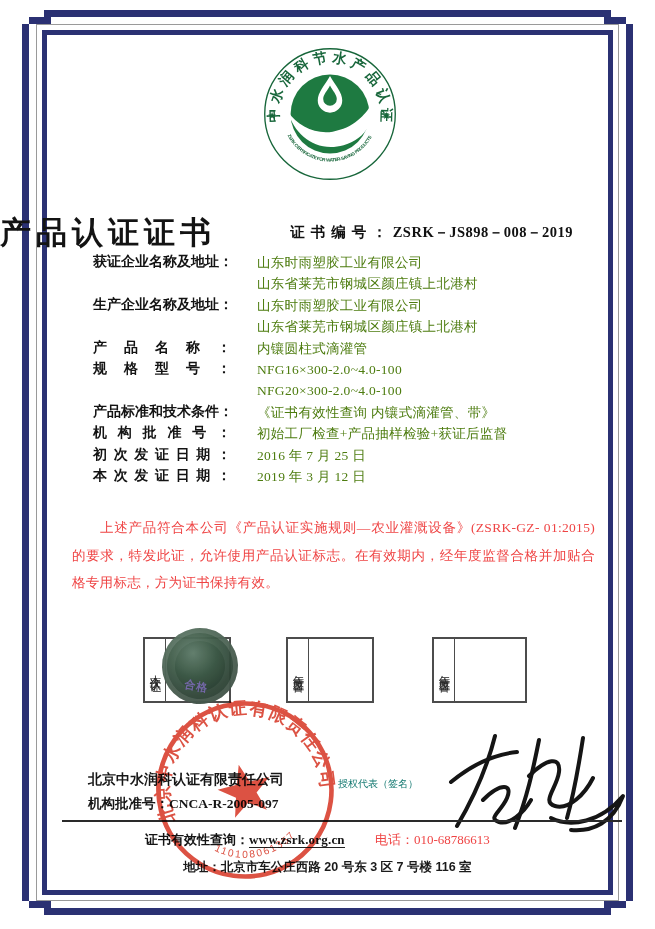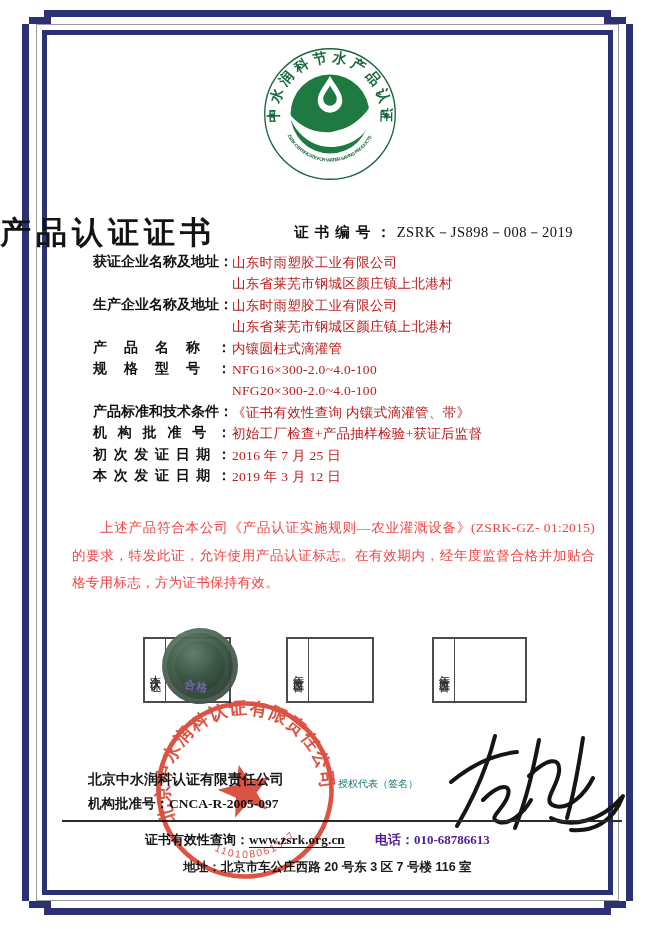--- a/index.html
+++ b/index.html
@@ -28,30 +28,30 @@
   .logo { position:absolute; left:262px; top:46px; width:136px; height:136px; }
 
   
   .title {
     position:absolute; left:0; right:0; top:174px; 
     font-family:"Liberation Sans","DejaVu Sans",sans-serif;
     font-size:31px; font-weight:bold; color:#131313; letter-spacing:5px;margin-top:38px;
   }
   .certno { position:absolute; top:223px; right:82px; font-size:14.5px; color:#111; white-space:nowrap; }
   .certno .lbl { font-weight:bold; letter-spacing:6px; }
-  .certno .val { font-weight:normal; letter-spacing:.5px; }
+  .certno .val { font-weight:bold; letter-spacing:.5px; }
 
   
   .fields { position:absolute; left:93px; top:252px; width:520px; }
   .frow { line-height:20.4px; white-space:nowrap; }
   .frow .lab {
     display:inline-block; width:138px; font-size:14px; font-weight:bold; color:#131313;
     text-align:justify; text-align-last:justify; vertical-align:top;
   }
-  .frow .val { display:inline-block; margin-left:1px; font-size:13.5px; color:#b91c1c; letter-spacing:.3px; }
+  .frow .val { display:inline-block; margin-left:26px; font-size:13.5px; color:#4d7c0f; letter-spacing:.3px; }
 
   
   .statement {
     position:absolute; left:72px; right:60px; top:514px;
     font-size:13.5px; line-height:27.5px; color:#ef4444;
     text-align:justify; text-indent:28px; letter-spacing:.3px;
   }
 
   
   .cert-box { position:absolute; top:637px; height:66px; border:2px solid #4c4c4c; display:flex; background:#fff; }
@@ -72,21 +72,21 @@
   }
 
   
   .issuer-company { position:absolute; left:88px; top:771px; font-size:14px; font-weight:600; color:#161616; }
   .issuer-approval { position:absolute; left:88px; top:795px; font-size:13.5px; font-weight:600; color:#161616; }
   .sign-label { position:absolute; left:338px; top:777px; font-size:10px; color:#0f766e; }
   .signature { position:absolute; left:443px; top:730px; width:186px; height:104px; }
   .rule { position:absolute; left:62px; right:33px; top:820px; height:2px; background:#2a2a2a; }
   .query { position:absolute; left:145px; top:831px; font-size:13px; font-weight:600; color:#141414; white-space:nowrap; }
   .query .web { border-bottom:1.5px solid #222; font-weight:bold; letter-spacing:.2px; }
-  .phone { position:absolute; left:375px; top:831px; font-size:13px; font-weight:bold; color:#4c1d95; white-space:nowrap; }
+  .phone { position:absolute; left:375px; top:831px; font-size:13px; font-weight:normal; color:#ef4444; white-space:nowrap; }
   .address {
     position:absolute; left:0; right:0; top:859px; text-align:center;
     font-family:"Liberation Sans","DejaVu Sans",sans-serif;
     font-size:12.5px; font-weight:bold; color:#1a1a1a;
   }
 
   
   .red-seal { position:absolute; left:152px; top:697px; width:186px; height:186px;
               transform:rotate(-14deg); mix-blend-mode:multiply; opacity:.92; }
 </style>

